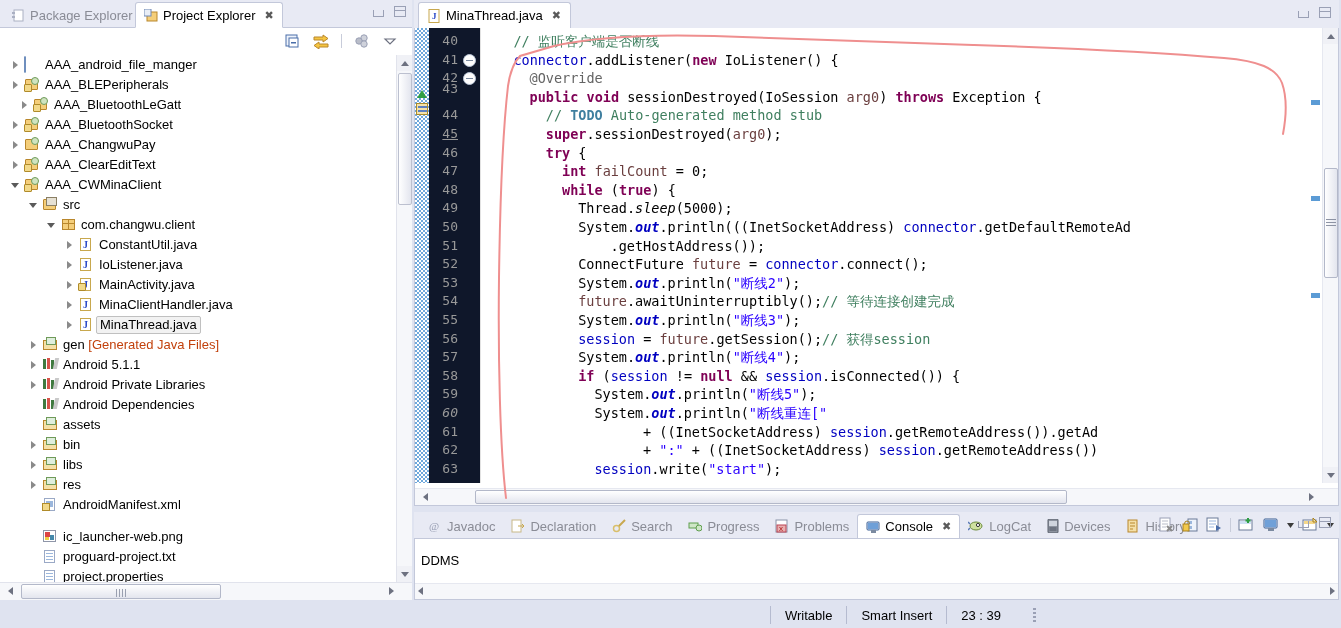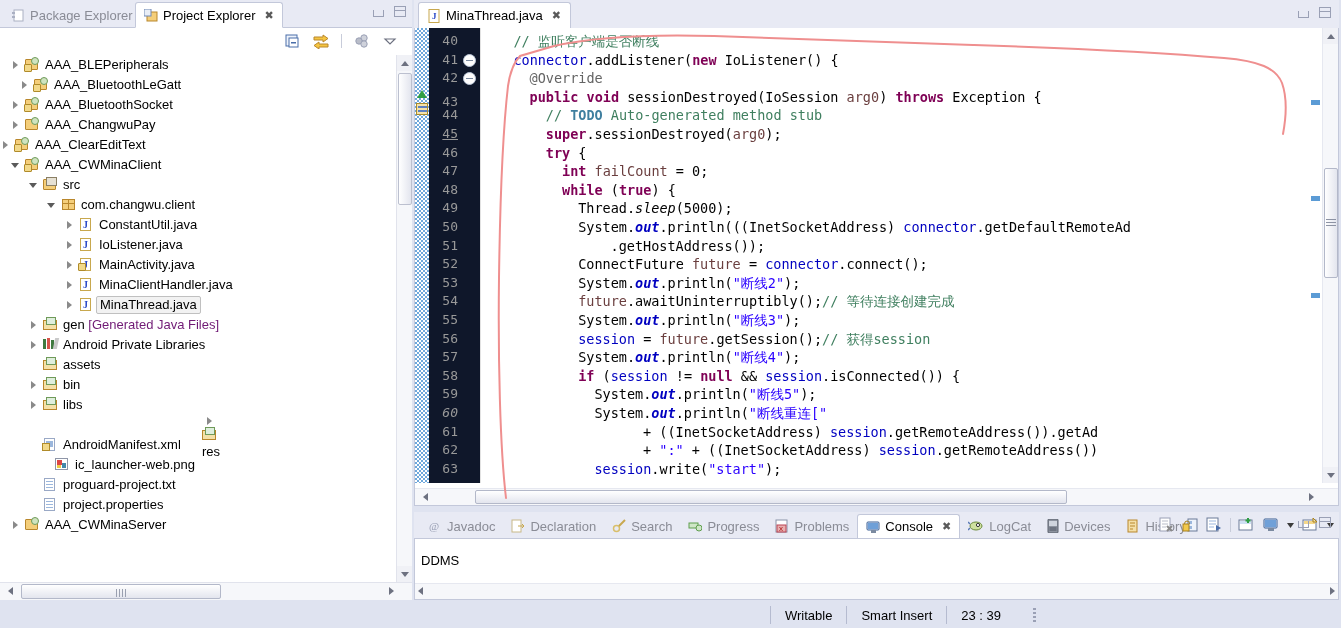--- a/index.html
+++ b/index.html
@@ -63,21 +63,21 @@
     border-bottom:4px solid transparent; border-left-color:#8a8a8a;
   }
   .arrow.open:after {
     content:""; position:absolute; left:1px; top:4px;
     border-top:5px solid #5a5a5a; border-left:4px solid transparent;
     border-right:4px solid transparent;
   }
   .arrow.none {}
   .ticon { width:17px; height:16px; margin-right:4px; flex:0 0 17px; position:relative; }
   .tlabel { line-height:16px; }
-  .tlabel .dim { color:#701a75; }
+  .tlabel .dim { color:#c2410c; }
   .selected-box {
     border:1px solid #c0c0c0; background:#f2f2f2; border-radius:2px;
     padding:0 3px; margin-left:-3px;
   }
 
   
   .ic-folder-plain{background:#e9eef6;border:1px solid #6f8fbe;border-radius:2px;
      width:15px;height:12px;margin-top:2px;}
   .ic-prj{position:relative;width:17px;height:15px;}
   .ic-prj .f{position:absolute;left:1px;top:2px;width:13px;height:11px;
@@ -311,39 +311,44 @@
         <svg width="16" height="16">
             <polygon points="3,6 13,6 8,11" fill="none" stroke="#6d7180" stroke-width="1.2"></polygon>
           </svg>
       </span>
     </div>
 
     <div class="tree-area">
       <div class="tree-scroll" id="tree-rows">
           <div class="trow" style="padding-left: 10px;">
             <span class="arrow closed"></span>
+            <span class="ticon"><span class="ic-folder-plain"></span></span>
+            <span class="tlabel">AAA_android_file_manger</span>
+          </div>
+          <div class="trow" style="padding-left: 10px;">
+            <span class="arrow closed"></span>
             <span class="ticon"><span class="ic-prj"><span class="f"></span><span class="j"></span><span class="w"></span></span></span>
             <span class="tlabel">AAA_BLEPeripherals</span>
           </div>
           <div class="trow" style="padding-left: 19px;">
             <span class="arrow closed"></span>
             <span class="ticon"><span class="ic-prj"><span class="f"></span><span class="j"></span><span class="w"></span></span></span>
             <span class="tlabel">AAA_BluetoothLeGatt</span>
           </div>
           <div class="trow" style="padding-left: 10px;">
             <span class="arrow closed"></span>
             <span class="ticon"><span class="ic-prj"><span class="f"></span><span class="j"></span><span class="w"></span></span></span>
             <span class="tlabel">AAA_BluetoothSocket</span>
           </div>
           <div class="trow" style="padding-left: 10px;">
             <span class="arrow closed"></span>
             <span class="ticon"><span class="ic-prj nowarn"><span class="f"></span><span class="j"></span></span></span>
             <span class="tlabel">AAA_ChangwuPay</span>
           </div>
-          <div class="trow" style="">
+          <div class="trow" style="padding-left: 10px;">
             <span class="arrow closed"></span>
             <span class="ticon"><span class="ic-prj"><span class="f"></span><span class="j"></span><span class="w"></span></span></span>
             <span class="tlabel">AAA_ClearEditText</span>
           </div>
           <div class="trow" style="padding-left: 10px;">
             <span class="arrow open"></span>
             <span class="ticon"><span class="ic-prj"><span class="f"></span><span class="j"></span><span class="w"></span></span></span>
             <span class="tlabel">AAA_CWMinaClient</span>
           </div>
           <div class="trow" style="padding-left: 28px;">
@@ -382,48 +387,58 @@
             <span class="tlabel selected-box">MinaThread.java</span>
           </div>
           <div class="trow" style="padding-left: 28px;">
             <span class="arrow closed"></span>
             <span class="ticon"><span class="ic-gen"><span class="f"></span><span class="g"></span></span></span>
             <span class="tlabel">gen<span class="dim"> [Generated Java Files]</span></span>
           </div>
           <div class="trow" style="padding-left: 28px;">
             <span class="arrow closed"></span>
             <span class="ticon"><span class="ic-lib"><span class="s1"></span><span class="s2"></span><span class="s3"></span><span class="s4"></span></span></span>
+            <span class="tlabel">Android 5.1.1</span>
+          </div>
+          <div class="trow" style="padding-left: 28px;">
+            <span class="arrow closed"></span>
+            <span class="ticon"><span class="ic-lib"><span class="s1"></span><span class="s2"></span><span class="s3"></span><span class="s4"></span></span></span>
             <span class="tlabel">Android Private Libraries</span>
+          </div>
+          <div class="trow" style="padding-left: 28px;">
+            <span class="arrow none"></span>
+            <span class="ticon"><span class="ic-lib"><span class="s1"></span><span class="s2"></span><span class="s3"></span><span class="s4"></span></span></span>
+            <span class="tlabel">Android Dependencies</span>
           </div>
           <div class="trow" style="padding-left: 28px;">
             <span class="arrow none"></span>
             <span class="ticon"><span class="ic-gen"><span class="f"></span><span class="g"></span></span></span>
             <span class="tlabel">assets</span>
           </div>
           <div class="trow" style="padding-left: 28px;">
             <span class="arrow closed"></span>
             <span class="ticon"><span class="ic-gen"><span class="f"></span><span class="g"></span></span></span>
             <span class="tlabel">bin</span>
           </div>
           <div class="trow" style="padding-left: 28px;">
             <span class="arrow closed"></span>
             <span class="ticon"><span class="ic-gen"><span class="f"></span><span class="g"></span></span></span>
             <span class="tlabel">libs</span>
           </div>
-          <div class="trow" style="padding-left: 28px; flex-direction: column;">
+          <div class="trow" style="padding-left: 28px;">
             <span class="arrow closed"></span>
             <span class="ticon"><span class="ic-gen"><span class="f"></span><span class="g"></span></span></span>
             <span class="tlabel">res</span>
           </div>
           <div class="trow" style="padding-left: 28px;">
             <span class="arrow none"></span>
             <span class="ticon"><span class="ic-xml"><span class="b"></span><span class="i"></span><span class="w"></span></span></span>
             <span class="tlabel">AndroidManifest.xml</span>
           </div>
-          <div class="trow" style="padding-left: 40px;">
+          <div class="trow" style="padding-left: 28px; margin-top: 12px;">
             <span class="arrow none"></span>
             <span class="ticon"><span class="ic-png"><span class="b"></span><span class="r"></span><span class="g"></span><span class="y"></span></span></span>
             <span class="tlabel">ic_launcher-web.png</span>
           </div>
           <div class="trow" style="padding-left: 28px;">
             <span class="arrow none"></span>
             <span class="ticon"><span class="ic-txt"><span class="b"></span><span class="l" style="top:4px"></span><span class="l" style="top:7px"></span><span class="l" style="top:10px"></span></span></span>
             <span class="tlabel">proguard-project.txt</span>
           </div>
           <div class="trow" style="padding-left: 28px;">
@@ -477,21 +492,21 @@
         <span class="mk-up"></span>
         <span class="mk-todo"></span>
       </div>
 
       <div class="ed-gutter" id="ed-gutter">
           <span class="lnum" style="top: 4px;">40</span>
           <span class="lnum" style="top: 22.6px;">41</span>
           <span class="fold" style="top: 25.6px;"></span>
           <span class="lnum" style="top: 41.2px; margin-left: 42px;">42</span>
           <span class="fold" style="top: 44.2px;"></span>
-          <span class="lnum" style="top: 65px;">43</span>
+          <span class="lnum" style="top: 52px;">43</span>
           <span class="lnum" style="top: 78.4px;">44</span>
           <span class="lnum" style="top: 97px; text-decoration: underline;">45</span>
           <span class="lnum" style="top: 115.6px;">46</span>
           <span class="lnum" style="top: 134.2px;">47</span>
           <span class="lnum" style="top: 152.8px;">48</span>
           <span class="lnum" style="top: 171.4px;">49</span>
           <span class="lnum" style="top: 190px;">50</span>
           <span class="lnum" style="top: 208.6px;">51</span>
           <span class="lnum" style="top: 227.2px;">52</span>
           <span class="lnum" style="top: 245.8px;">53</span>

